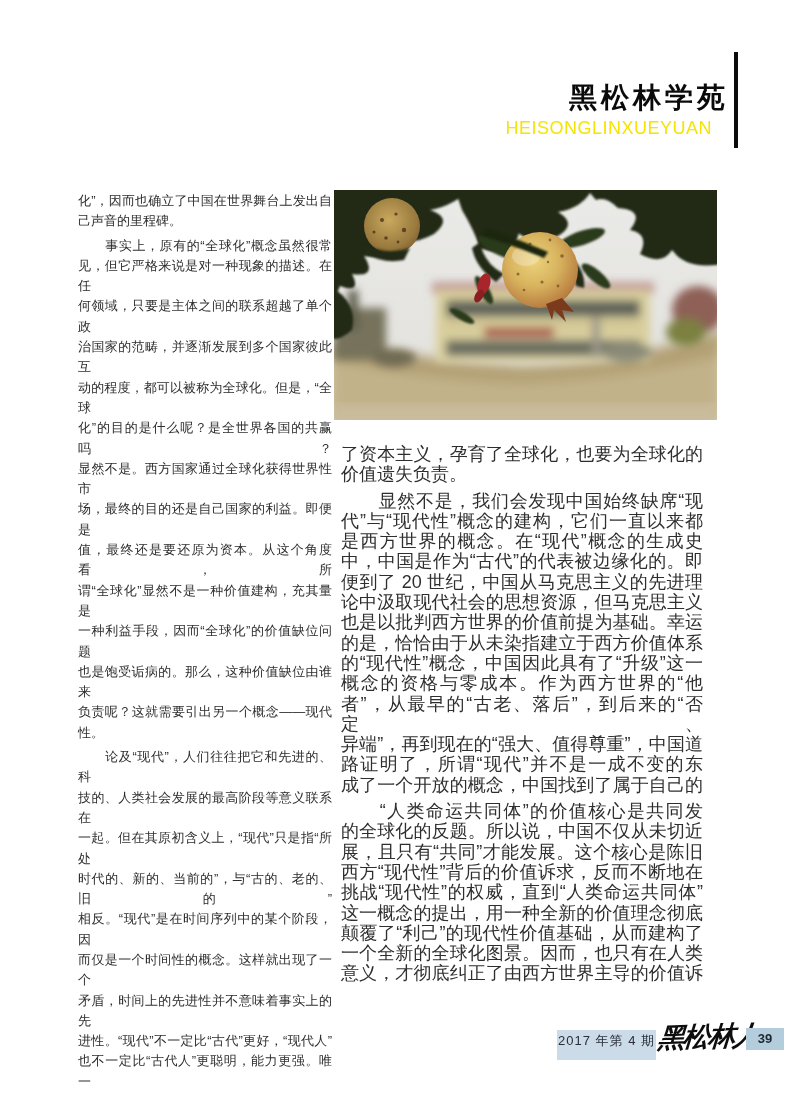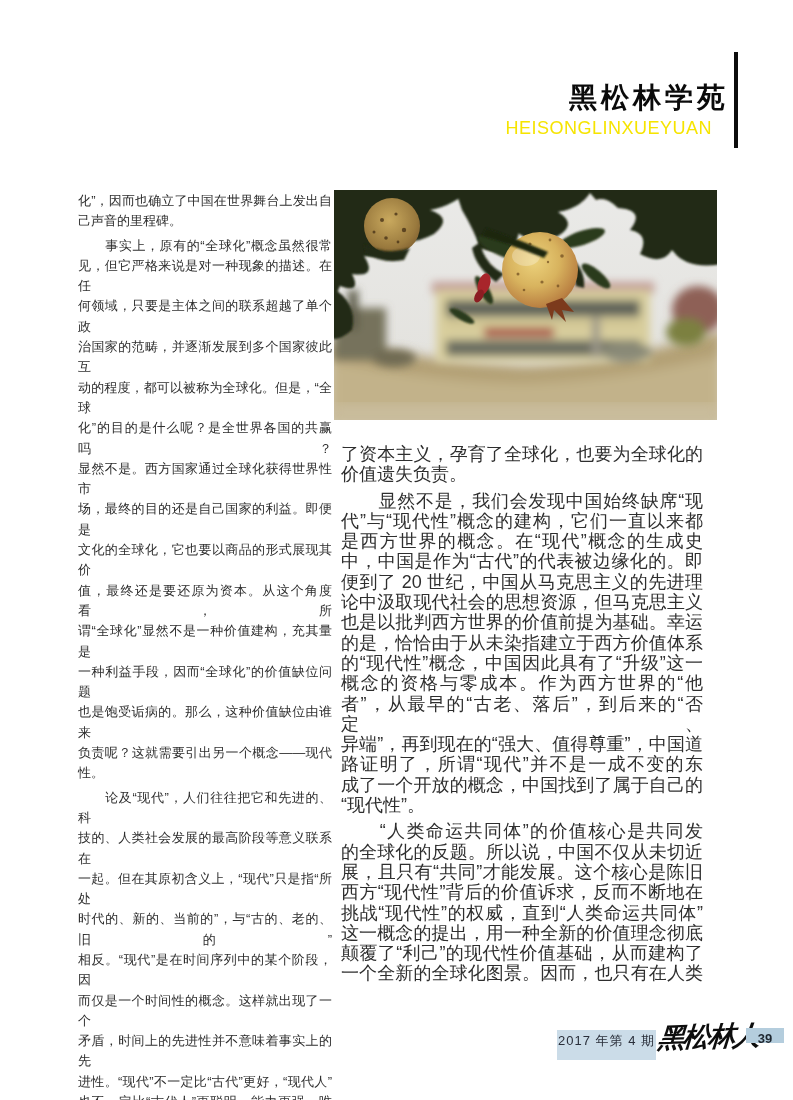--- a/index.html
+++ b/index.html
@@ -46,21 +46,21 @@
     letter-spacing:1px;
   }
   .ft-logo{
     position:absolute;left:658px;top:1019px;width:86px;height:36px;
     font-family:"DejaVu Serif","Liberation Serif",serif;
     font-size:27px;font-weight:bold;font-style:italic;color:#0d0d0d;
     transform:skewX(-6deg) rotate(-2deg);letter-spacing:-2px;line-height:36px;
     white-space:nowrap;
   }
   .ft-page{
-    position:absolute;left:746px;top:1028px;width:38px;height:15px;
+    position:absolute;left:746px;top:1028px;width:38px;height:22px;
     background:#b4cddd;color:#1e2730;font-size:13px;line-height:21px;text-align:center;
     font-weight:bold;
   }
 </style>
 </head>
 <body>
 
 <div class="page">
 
   <div class="hd-title">黑松林学苑</div>
@@ -177,21 +177,20 @@
       </div>
       <div class="para">
         <div class="line">　　事实上，原有的“全球化”概念虽然很常</div>
         <div class="line">见，但它严格来说是对一种现象的描述。在任</div>
         <div class="line">何领域，只要是主体之间的联系超越了单个政</div>
         <div class="line">治国家的范畴，并逐渐发展到多个国家彼此互</div>
         <div class="line">动的程度，都可以被称为全球化。但是，“全球</div>
         <div class="line">化”的目的是什么呢？是全世界各国的共赢吗？</div>
         <div class="line">显然不是。西方国家通过全球化获得世界性市</div>
         <div class="line">场，最终的目的还是自己国家的利益。即便是</div>
-        <div class="line">文化的全球化，它也要以商品的形式展现其价</div>
         <div class="line">值，最终还是要还原为资本。从这个角度看，所</div>
         <div class="line">谓“全球化”显然不是一种价值建构，充其量是</div>
         <div class="line">一种利益手段，因而“全球化”的价值缺位问题</div>
         <div class="line">也是饱受诟病的。那么，这种价值缺位由谁来</div>
         <div class="line">负责呢？这就需要引出另一个概念——现代</div>
         <div class="line end">性。</div>
       </div>
       <div class="para">
         <div class="line">　　论及“现代”，人们往往把它和先进的、科</div>
         <div class="line">技的、人类社会发展的最高阶段等意义联系在</div>
@@ -217,31 +216,31 @@
         <div class="line">便到了 20 世纪，中国从马克思主义的先进理</div>
         <div class="line">论中汲取现代社会的思想资源，但马克思主义</div>
         <div class="line">也是以批判西方世界的价值前提为基础。幸运</div>
         <div class="line">的是，恰恰由于从未染指建立于西方价值体系</div>
         <div class="line">的“现代性”概念，中国因此具有了“升级”这一</div>
         <div class="line">概念的资格与零成本。作为西方世界的“他</div>
         <div class="line">者”，从最早的“古老、落后”，到后来的“否定、</div>
         <div class="line">异端”，再到现在的“强大、值得尊重”，中国道</div>
         <div class="line">路证明了，所谓“现代”并不是一成不变的东</div>
         <div class="line">成了一个开放的概念，中国找到了属于自己的</div>
-        <div class="line end">“现代性”。</div>
       </div>
       <div class="para">
         <div class="line">　　“人类命运共同体”的价值核心是共同发</div>
         <div class="line">的全球化的反题。所以说，中国不仅从未切近</div>
         <div class="line">展，且只有“共同”才能发展。这个核心是陈旧</div>
         <div class="line">西方“现代性”背后的价值诉求，反而不断地在</div>
         <div class="line">挑战“现代性”的权威，直到“人类命运共同体”</div>
         <div class="line">这一概念的提出，用一种全新的价值理念彻底</div>
         <div class="line">颠覆了“利己”的现代性价值基础，从而建构了</div>
         <div class="line">一个全新的全球化图景。因而，也只有在人类</div>
+        <div class="line">意义，才彻底纠正了由西方世界主导的价值诉</div>
       </div>
     </div>
 
   <div class="ft-issue">2017 年第 4 期</div>
   <div class="ft-logo">黑松林人</div>
   <div class="ft-page">39</div>
 
 </div>
 
 </body></html>

